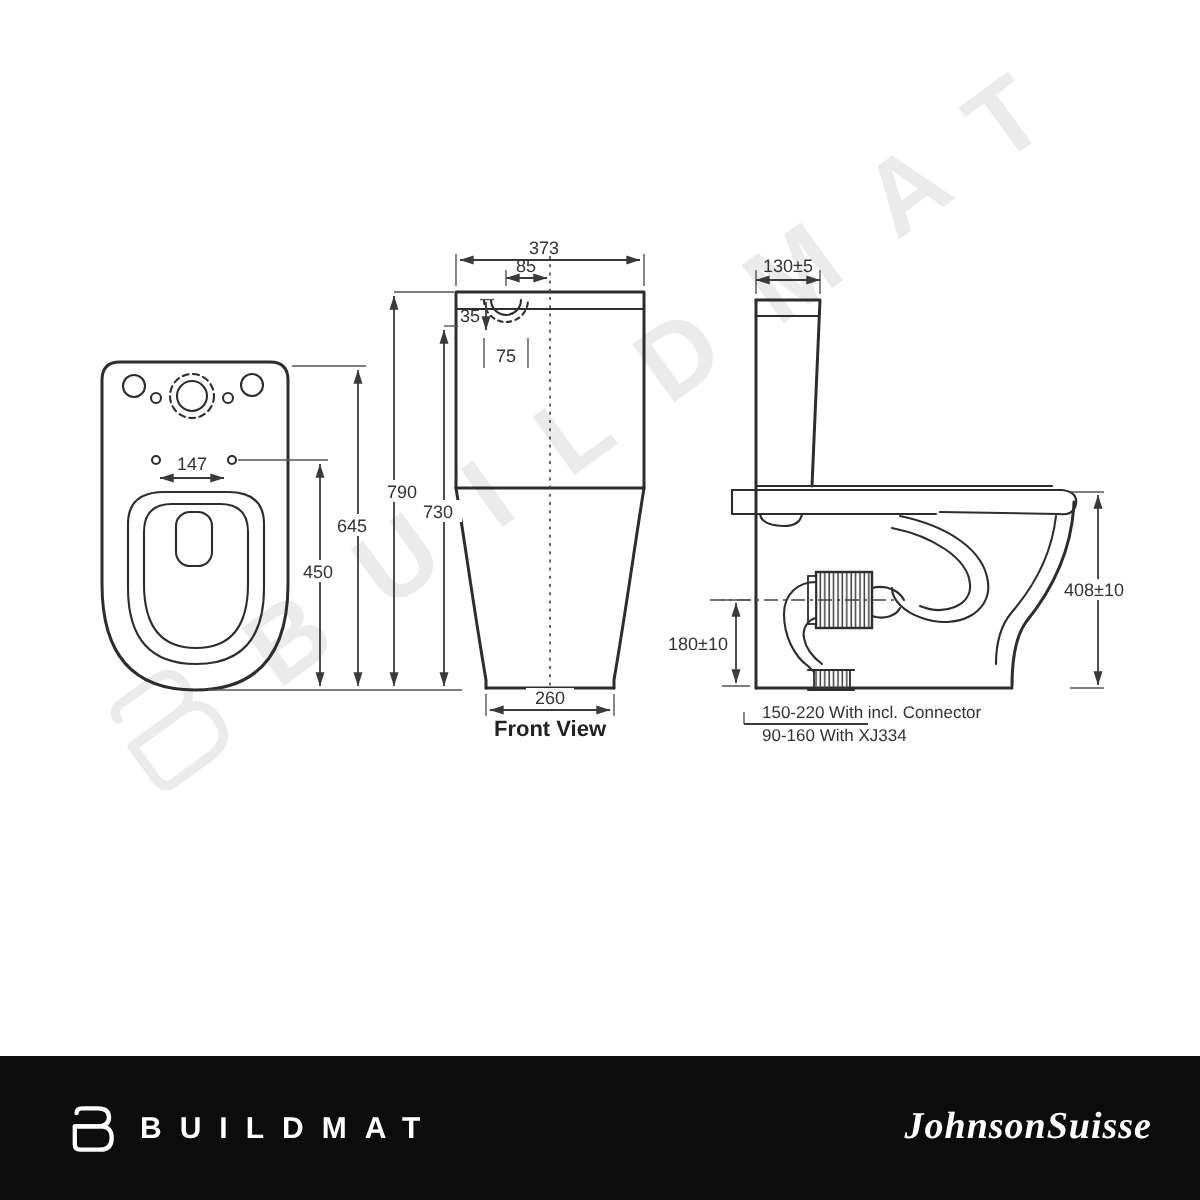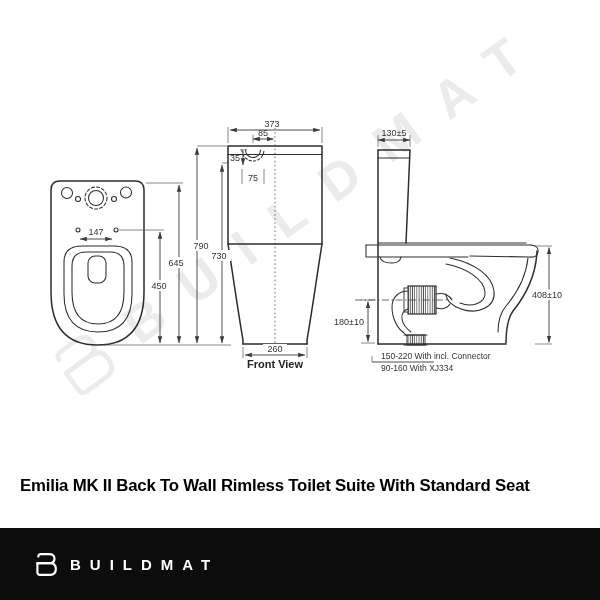--- a/index.html
+++ b/index.html
@@ -186,25 +186,25 @@
         <text x="547" y="298" text-anchor="middle">408±10</text>
 
         <path class="ext" d="M372,356 V362"></path>
         <path class="dim" d="M372,362 H434"></path>
         <text x="381" y="359" text-anchor="start" style="font-size:8.5px">150-220 With incl. Connector</text>
         <text x="381" y="370.5" text-anchor="start" style="font-size:8.5px">90-160 With XJ334</text>
       </g>
     </g>
   </svg>
 
-  <div class="title">Emilia MK II Back To Wall Rimless Toilet Suite With Standard Seat</div>
 
   <div class="footer">
     <div class="brand-left">
       <svg width="27" height="27" viewBox="0 0 30 30">
         <path d="M6,13.5 H19 Q25,13.5 25,8.5 Q25,3.5 19,3.5 H10 Q7,3.5 7,6.2" fill="none" stroke="#ffffff" stroke-width="2.4" stroke-linecap="round"></path>
         <path d="M6,13.5 V23.5 Q6,26.5 9,26.5 H20 Q26.5,26.5 26.5,20 Q26.5,13.5 20,13.5 Z" fill="none" stroke="#ffffff" stroke-width="2.4" stroke-linejoin="round"></path>
       </svg>
       <span class="brand-text">BUILDMAT</span>
     </div>
+    <div class="brand-right">JohnsonSuisse</div>
   </div>
 
 </div>
 
 </body></html>

